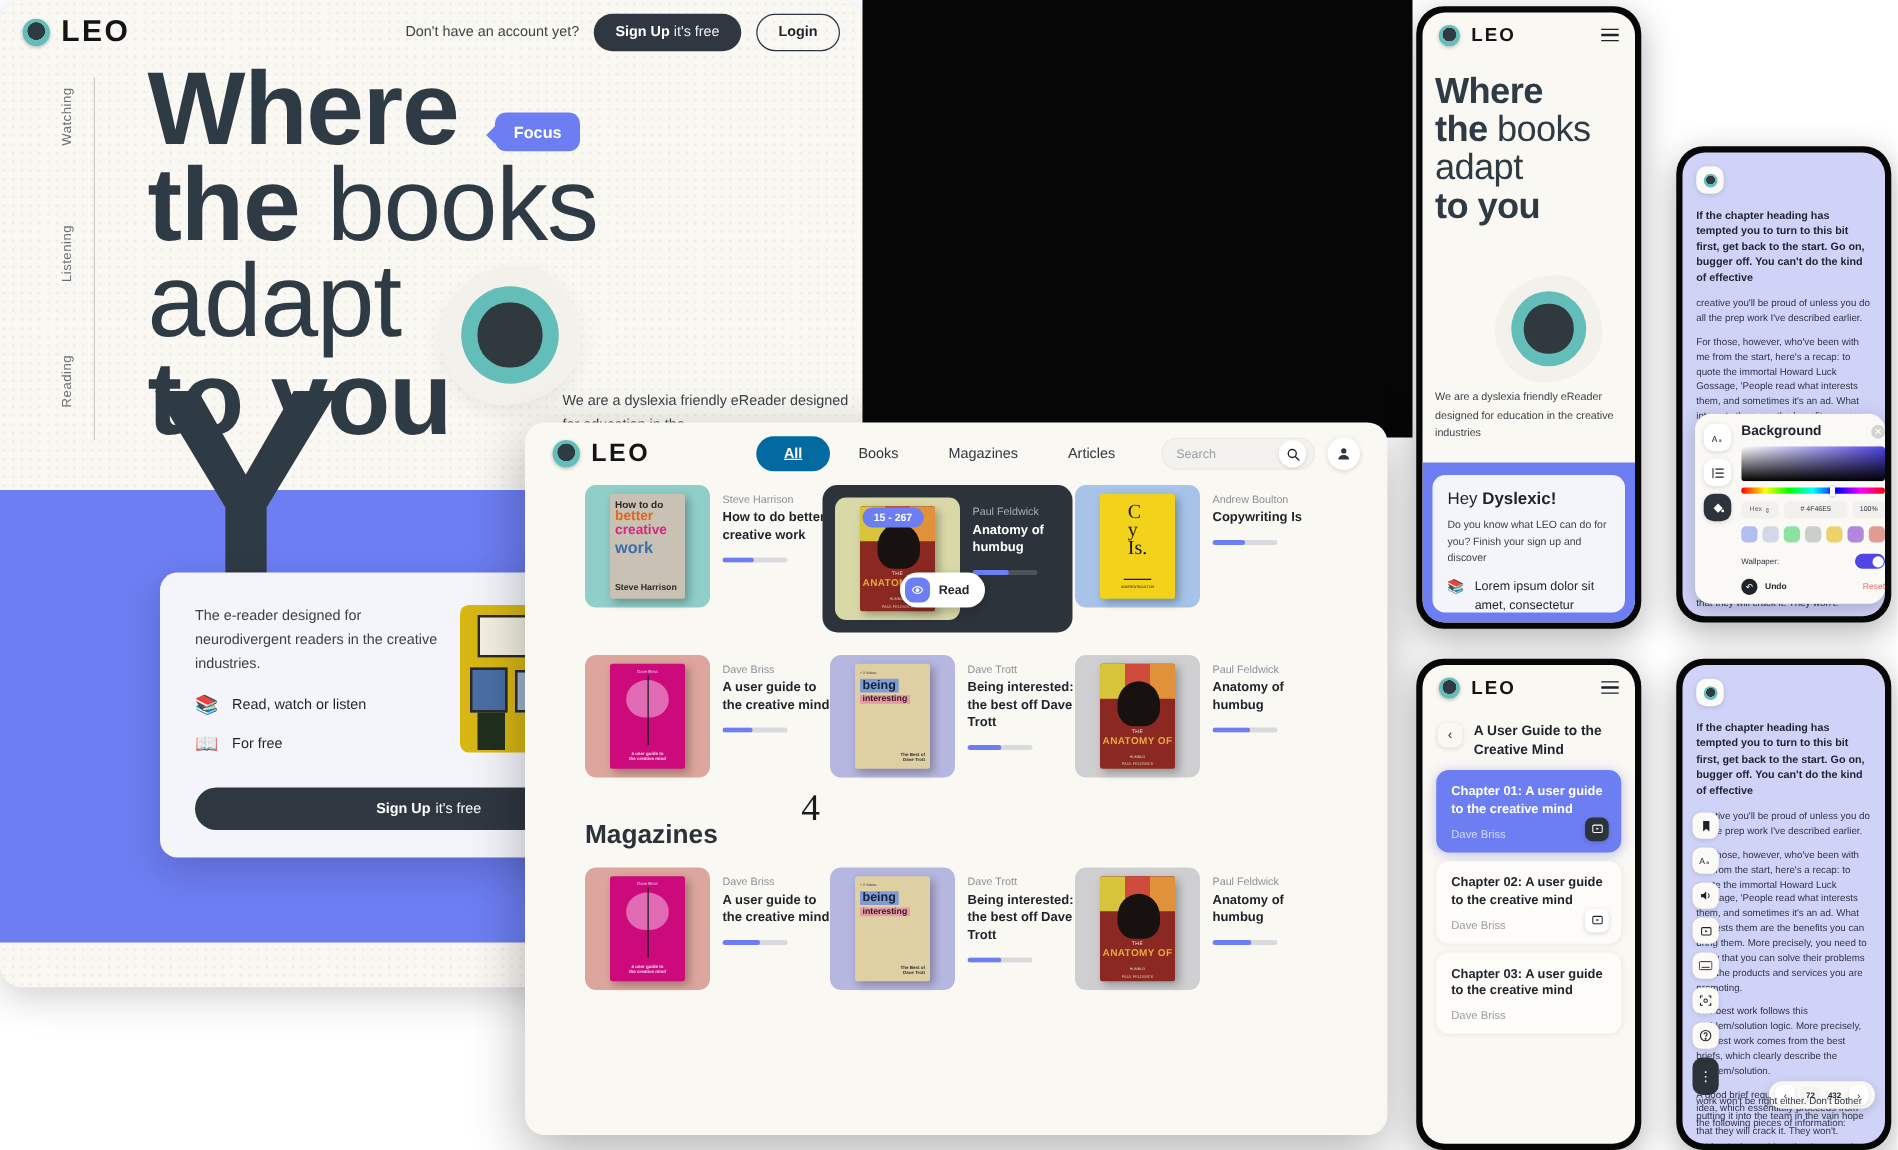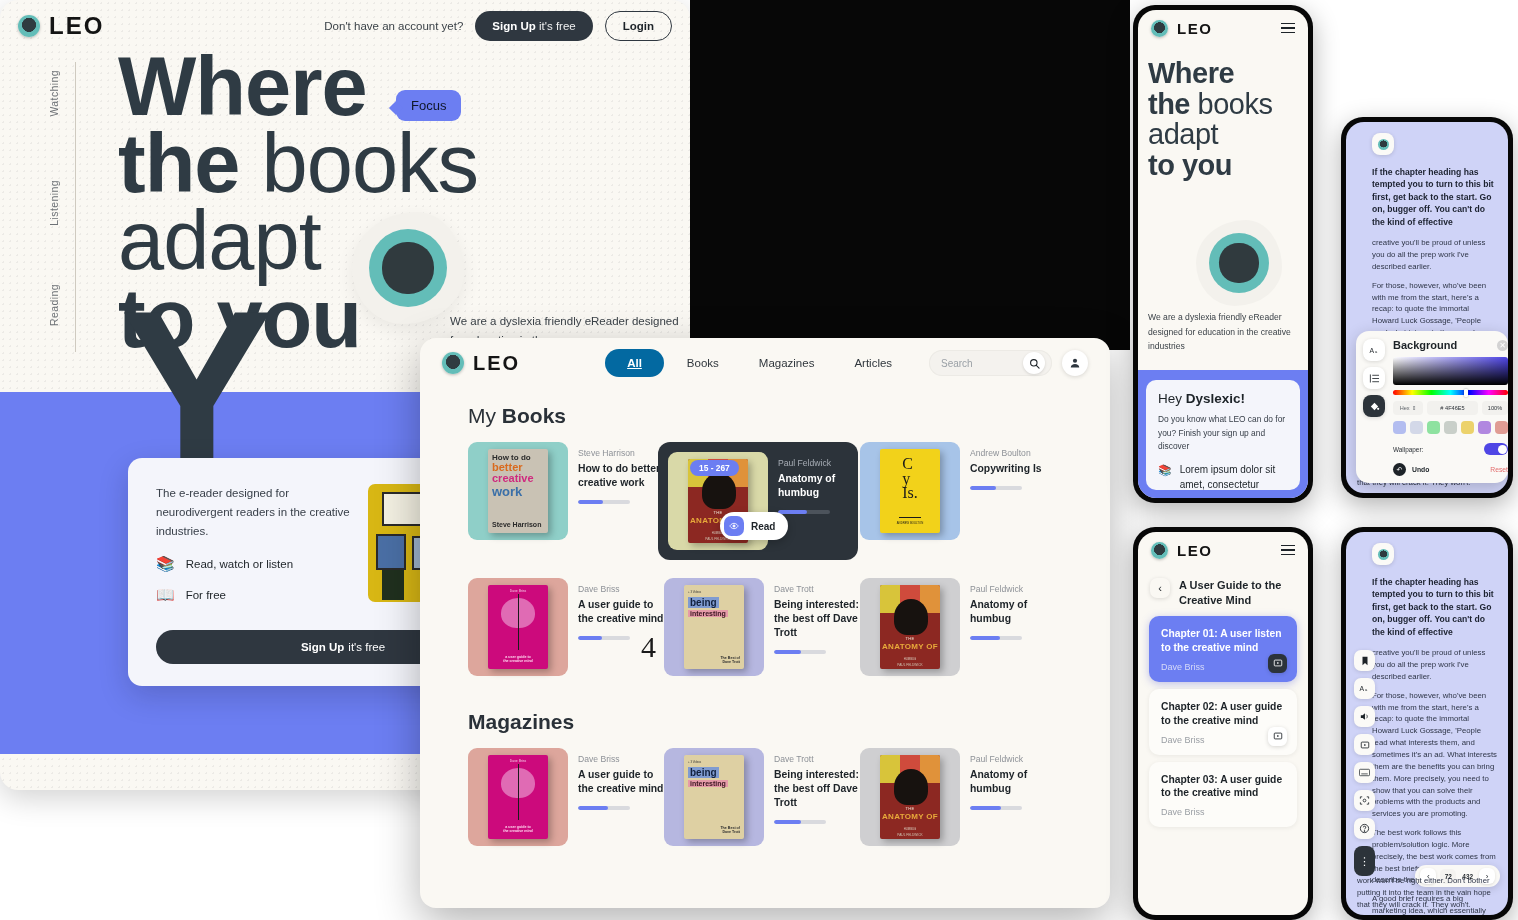--- a/index.html
+++ b/index.html
@@ -35,22 +35,22 @@
 
   .vrail{ position:absolute; left:22px; top:62px; height:290px; width:54px; }
   .vrail-line{ position:absolute; right:0; top:0; width:1px; height:290px; background:#cfcac0; }
   .vrail span{ position:absolute; right:16px; writing-mode:vertical-rl; transform:rotate(180deg);
     font-size:10.5px; color:#6d7176; letter-spacing:.4px; }
   .vr1{ top:8px; } .vr2{ top:118px; } .vr3{ top:222px; }
 
   .hero{ position:absolute; left:118px; top:48px; width:560px; }
   .hero h1{ font-size:83px; line-height:.93; color:#2f3b44; font-weight:300; letter-spacing:-1px; }
   .hero h1 b{ font-weight:800; }
-  .focus-pill{ position:absolute; left:396px; top:90px; background:#6c7ef2; color:#0f172a;
-    font-size:13px; font-weight:400; border-radius:9px; padding:8px 15px; }
+  .focus-pill{ position:absolute; left:396px; top:90px; background:#6c7ef2; color:#ffffff;
+    font-size:13px; font-weight:700; border-radius:9px; padding:8px 15px; }
   .focus-pill:before{ content:""; position:absolute; left:-5px; top:13px; width:10px;height:10px;
     background:#6c7ef2; transform:rotate(45deg); }
   .eyeball{ position:absolute; left:352px; top:212px; width:112px; height:112px;
     background:#f3f1ec; border-radius:58% 42% 55% 45% / 50% 55% 45% 50%;
     display:flex; align-items:center; justify-content:center;
     box-shadow:0 6px 18px rgba(0,0,0,.07); }
   .eyeball .iris{ width:78px;height:78px;border-radius:50%; background:#63bdb8;
     display:flex;align-items:center;justify-content:center; }
   .eyeball .pupil{ width:52px;height:52px;border-radius:48%; background:#303a3e; }
   .hero-sub{ position:absolute; left:450px; top:312px; width:230px; font-size:11.5px;
@@ -231,21 +231,21 @@
   .ch-item.sel h4{ color:#fff; } .ch-item.sel .au{ color:#d6daf8; }
   .ch-play{ position:absolute; right:10px; bottom:9px; width:19px;height:19px;border-radius:6px;
     background:#fff; display:flex; align-items:center; justify-content:center;
     box-shadow:0 1px 4px rgba(0,0,0,.16);}
   .ch-item.sel .ch-play{ background:#2c333a; }
 
   
   .reader{ position:absolute; border-radius:22px; background:#070707; padding:5px;
     box-shadow:0 8px 26px rgba(0,0,0,.3); }
   .reader-screen{ width:100%; height:100%; border-radius:18px; background:#cfd3f7;
-    position:relative; overflow:hidden; padding:11px 11px 0 26px; }
+    position:relative; overflow:hidden; padding:11px 11px 0 11px; }
   .rd-logo{ width:22px;height:22px;border-radius:8px; background:#fbfaf7; display:flex;
     align-items:center; justify-content:center; box-shadow:0 1px 4px rgba(0,0,0,.14);
     margin-bottom:11px; }
   .rd-logo .e{ width:11px;height:11px;border-radius:50%;
     background:radial-gradient(circle at 50% 45%, #2f3b40 0 42%, #63bdb8 44% 78%, #e7f3f2 80% 100%);}
   .rd-head{ font-size:8.6px; font-weight:800; color:#1c2230; line-height:1.45; margin-bottom:9px; }
   .rd-body{ font-size:7.8px; color:#2e3547; line-height:1.52; }
   .rd-body p{ margin-bottom:7px; }
 
   #reader1{ left:1341px; top:117px; width:172px; height:381px; }
@@ -416,23 +416,20 @@
         </div>
         <div class="avatar-circ">
           <svg width="12" height="12" viewBox="0 0 24 24" fill="#2f3740">
             <circle cx="12" cy="7.5" r="4.2"></circle>
               <path d="M3.5 21c0-4.7 3.8-7.2 8.5-7.2s8.5 2.5 8.5 7.2z"></path>
           </svg>
         </div>
       </div>
     </div>
 
-    <div class="sec-title">
-      <span>My </span><b>Books</b>
-    </div>
     <div class="grid3">
 
       <div class="bookcard">
         <div class="cover-wrap" style="background:#8fcfc8">
           <div class="cover cv-how">
             <div class="l1">How to do</div>
               <div class="l2">better</div>
               <div class="l3">creative</div>
               <div class="l4">work</div>
               <div class="l5">Steve Harrison</div>
@@ -678,21 +675,21 @@
             <i></i>
             <i></i>
           </div>
       </div>
       <div class="ch-back-row">
         <div class="ch-back">‹</div>
         <div class="ch-title">A User Guide to the Creative Mind</div>
       </div>
       <div class="ch-list">
         <div class="ch-item sel">
-          <h4>Chapter 01: A user listen to the creative mind</h4>
+          <h4>Chapter 01: A user guide to the creative mind</h4>
           <div class="au">Dave Briss</div>
           <div class="ch-play">
             <svg width="10" height="10" viewBox="0 0 24 24" fill="none" stroke="#fff" stroke-width="2">
               <rect x="3" y="5" width="18" height="14" rx="2"></rect>
                 <path d="M10 9.5l5 2.5-5 2.5z" fill="#fff" stroke="none"></path>
             </svg>
           </div>
         </div>
         <div class="ch-item">
           <h4>Chapter 02: A user guide to the creative mind</h4>

